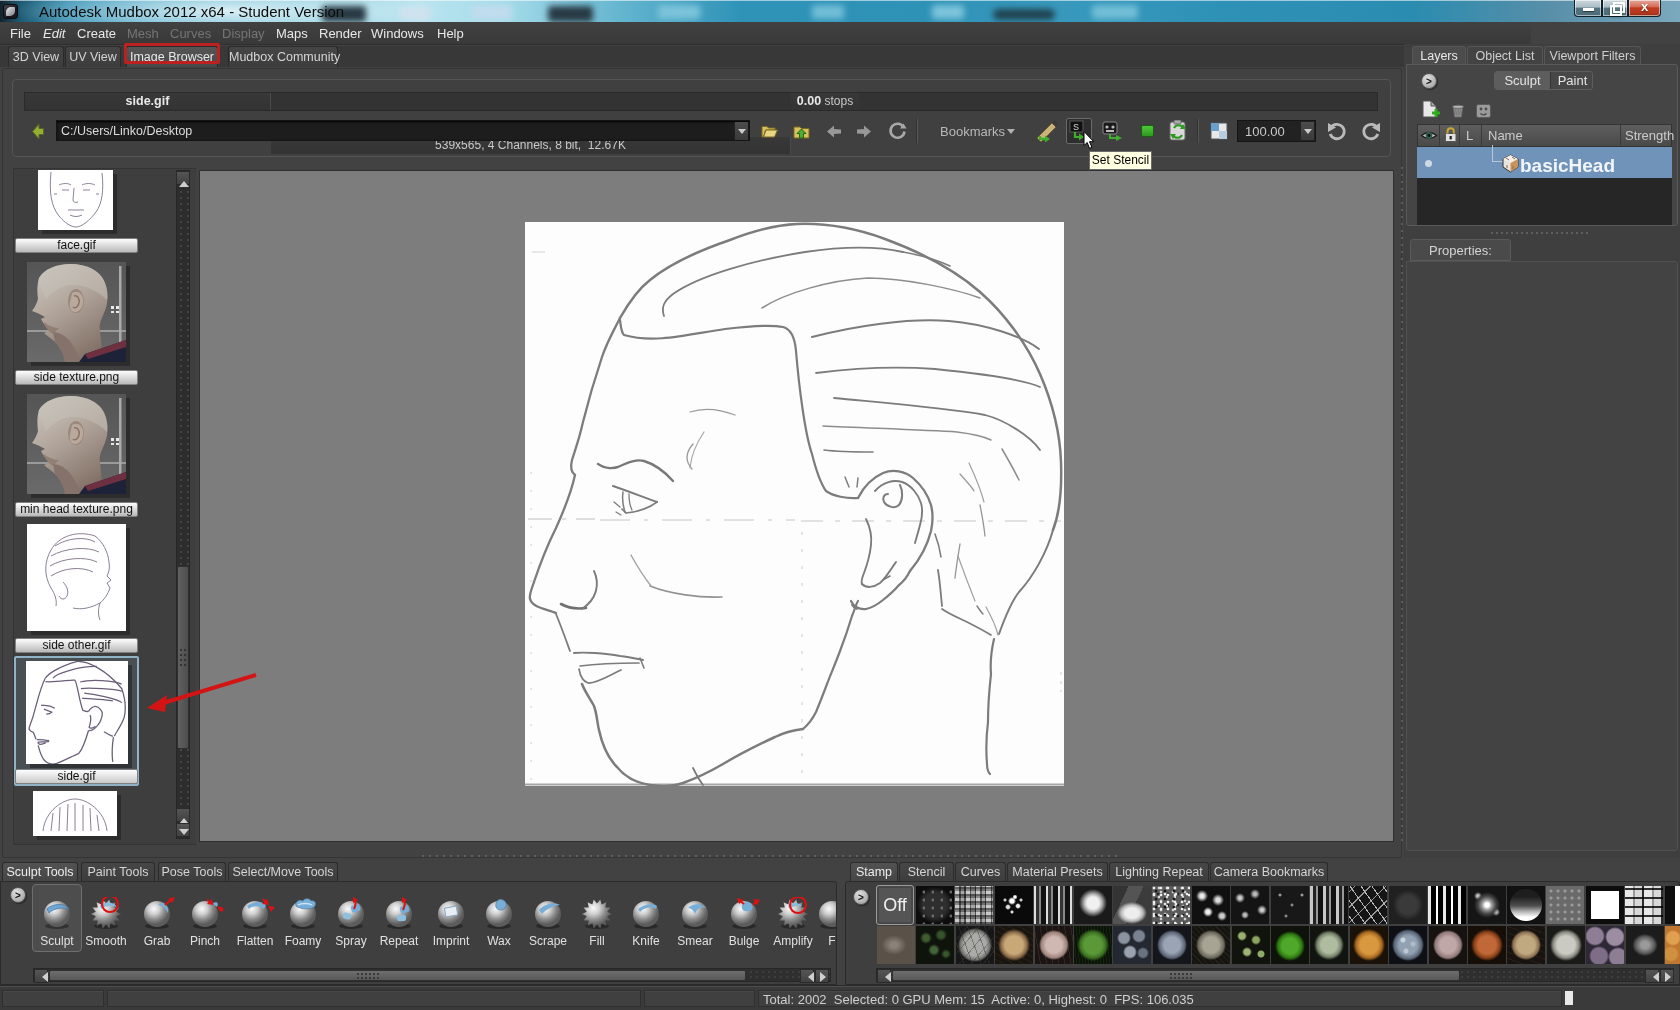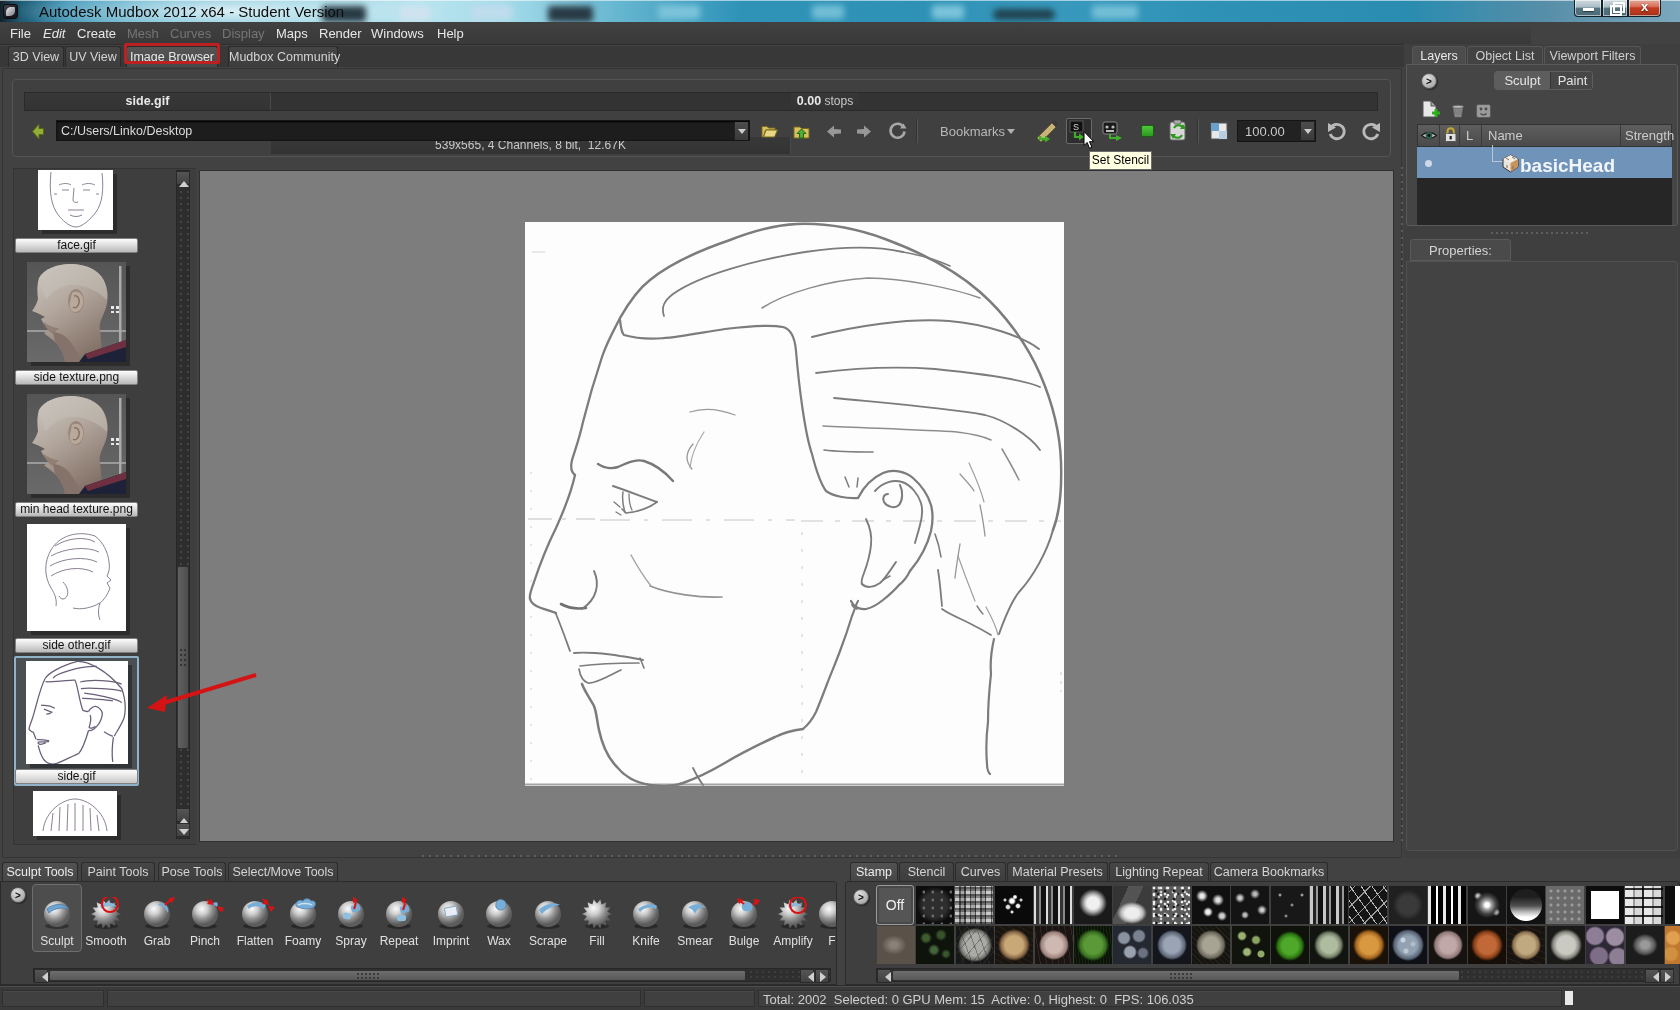--- a/index.html
+++ b/index.html
@@ -171,21 +171,21 @@
   background-size:4px 4px; }
 .tsbtn { position:absolute; width:14px; height:14px; background:linear-gradient(#555,#414141);
   border:1px solid #2a2a2a; }
 .tsbtn:after { content:""; position:absolute; top:2px; }
 .tsbtn.left:after  { left:2px; border:5px solid transparent; border-right:6px solid #cfcfcf; }
 .tsbtn.right:after { left:4px; border:5px solid transparent; border-left:6px solid #cfcfcf; }
 .stamp { position:absolute; width:38px; height:38px; background:#0c0c0c; overflow:hidden; }
 #offbtn { position:absolute; left:876px; top:885px; width:38px; height:40px;
   background:#555; border:1px solid #9a9a9a; border-radius:3px;
   box-shadow:inset 0 0 0 2px #484848;
-  color:#f0f0f0; font-size:14px; text-align:center; line-height:38px; }
+  color:#f0f0f0; font-size:18px; text-align:center; line-height:38px; }
 
 
 #statusbar { position:absolute; left:0; top:985px; width:1680px; height:25px; background:#3a3a3a;
   border-top:1px solid #2a2a2a; box-shadow:inset 0 1px 0 #4e4e4e; }
 .statseg { position:absolute; top:4px; height:17px; background:#404040; border:1px solid #2f2f2f;
   box-shadow:inset 0 1px 0 rgba(255,255,255,.05); }
 #stattext { position:absolute; left:763px; top:6px; color:#cfcfcf; font-size:13px; }
 #statprog { position:absolute; left:1565px; top:5px; width:8px; height:14px; background:#e8e8e8; }
 
 #tooltip { position:absolute; left:1089px; top:151px; width:63px; height:19px; background:#ffffe1;

